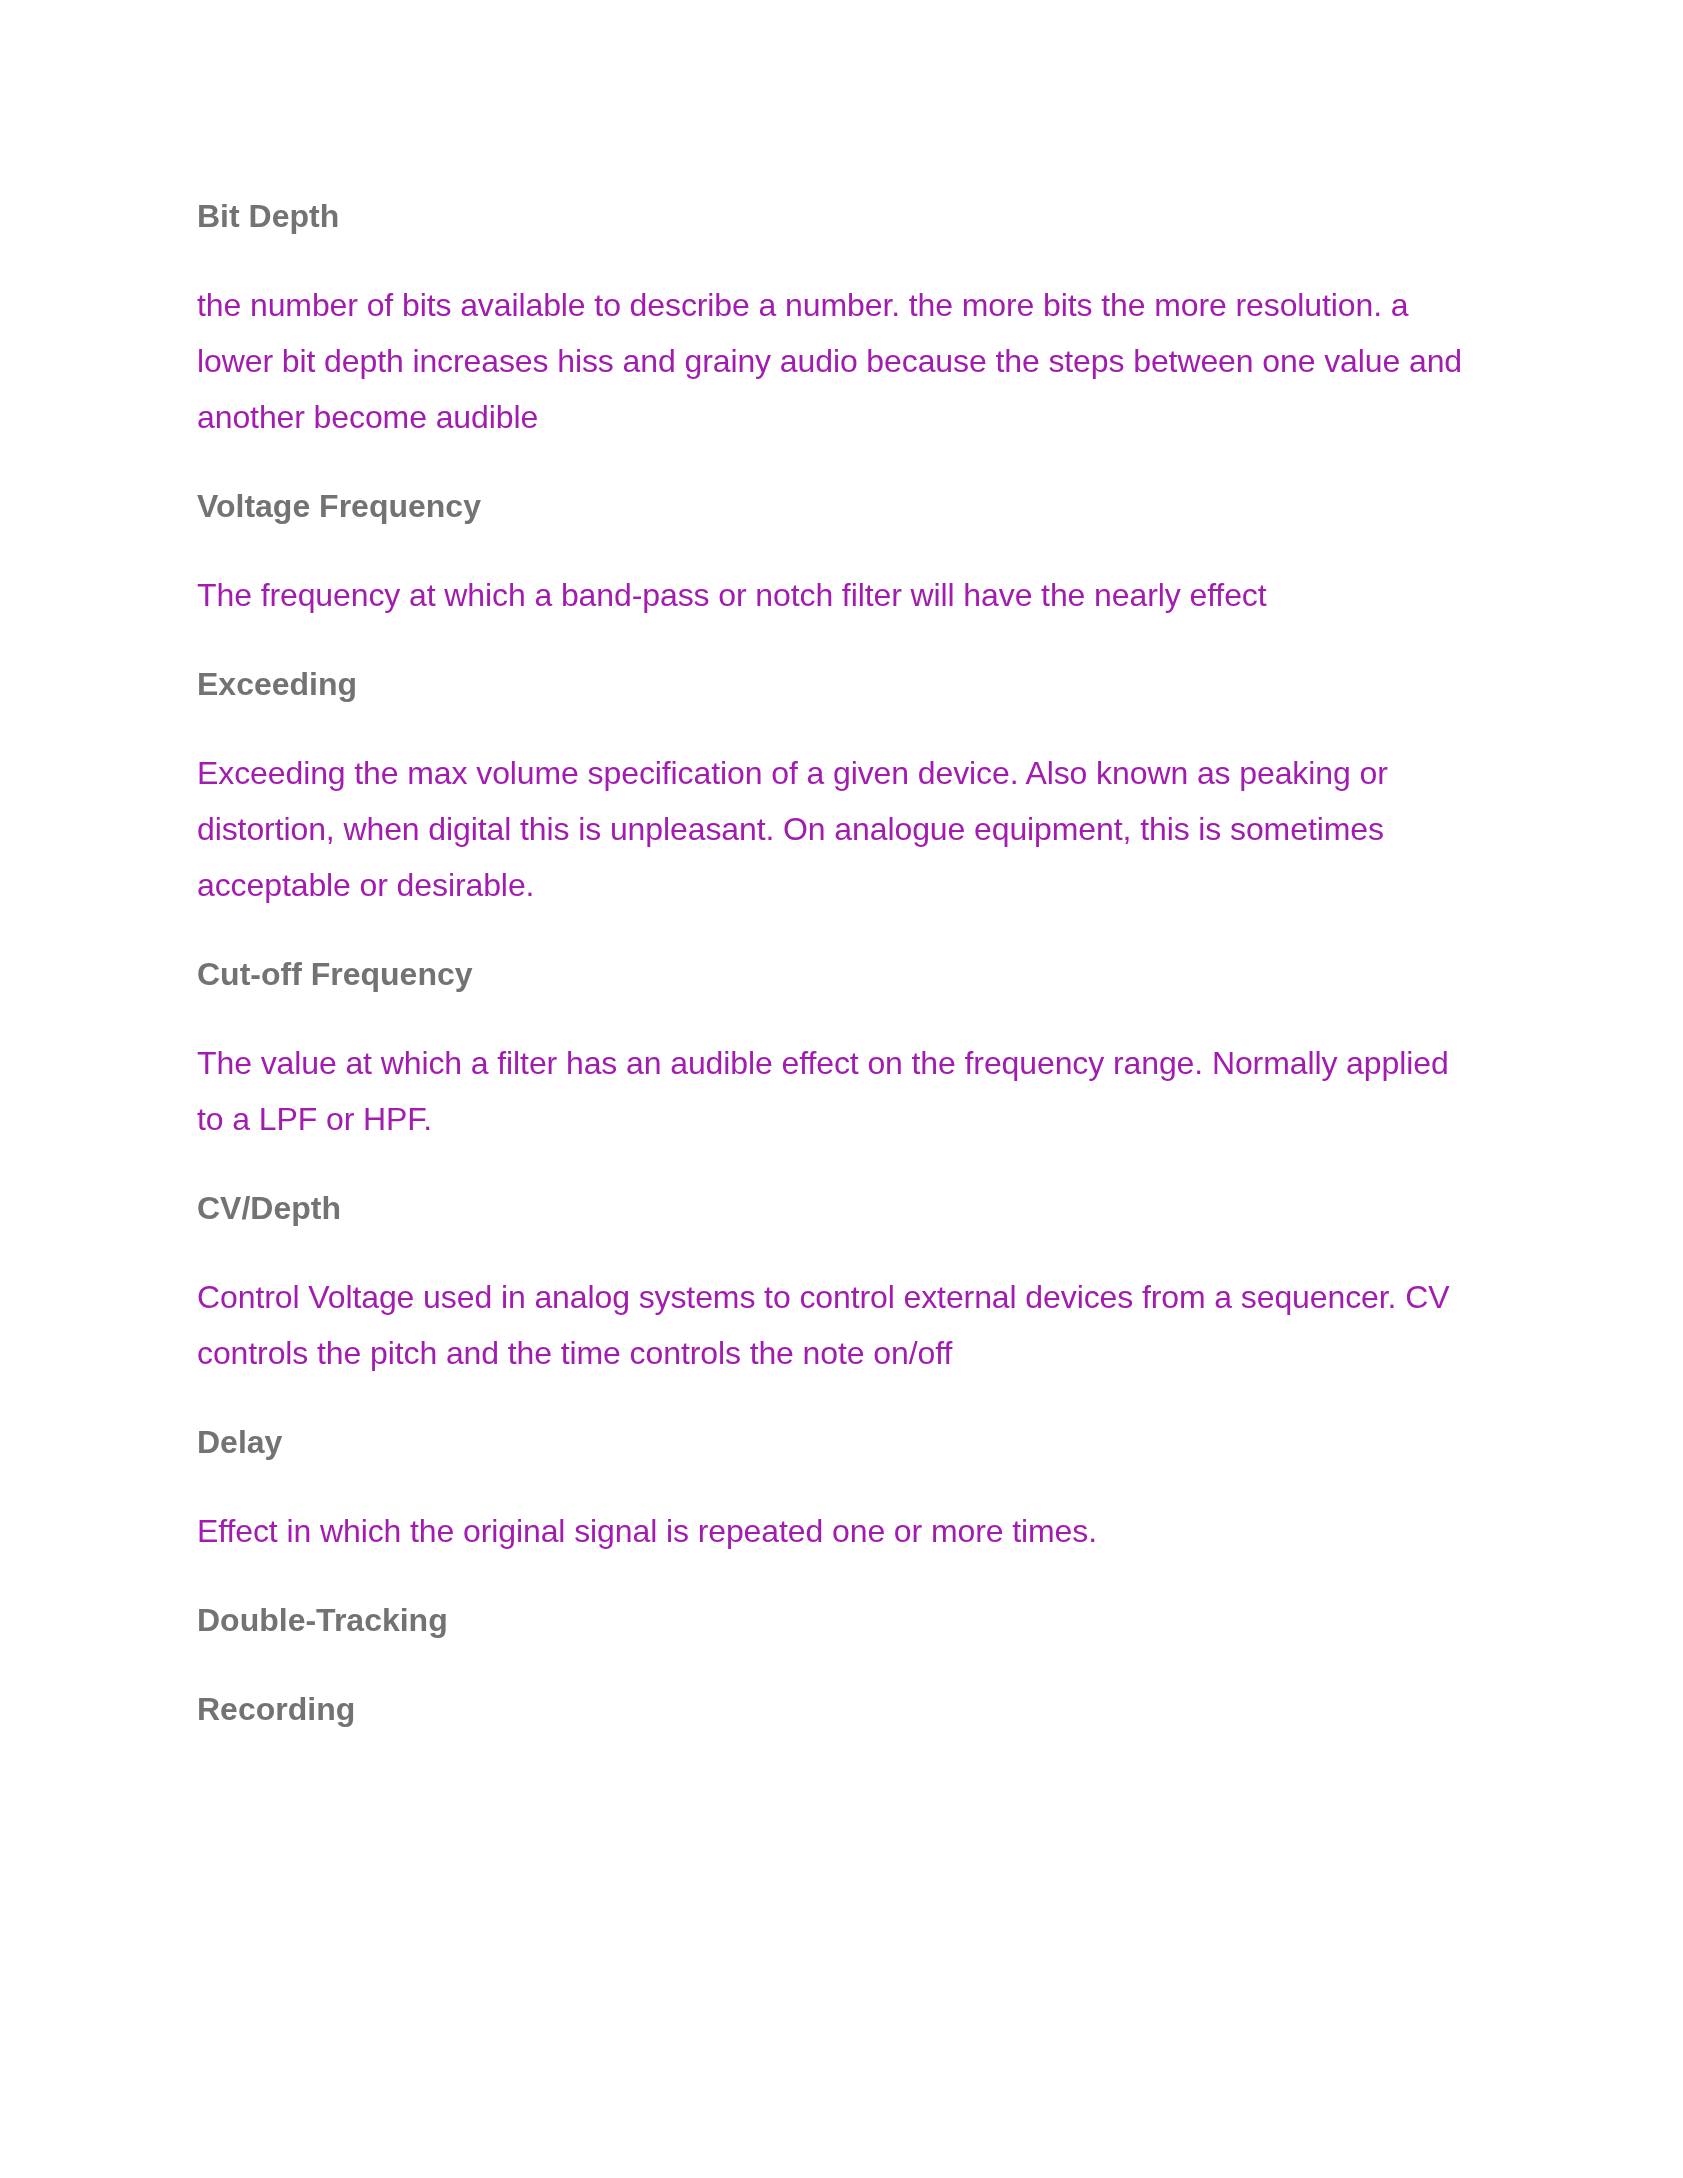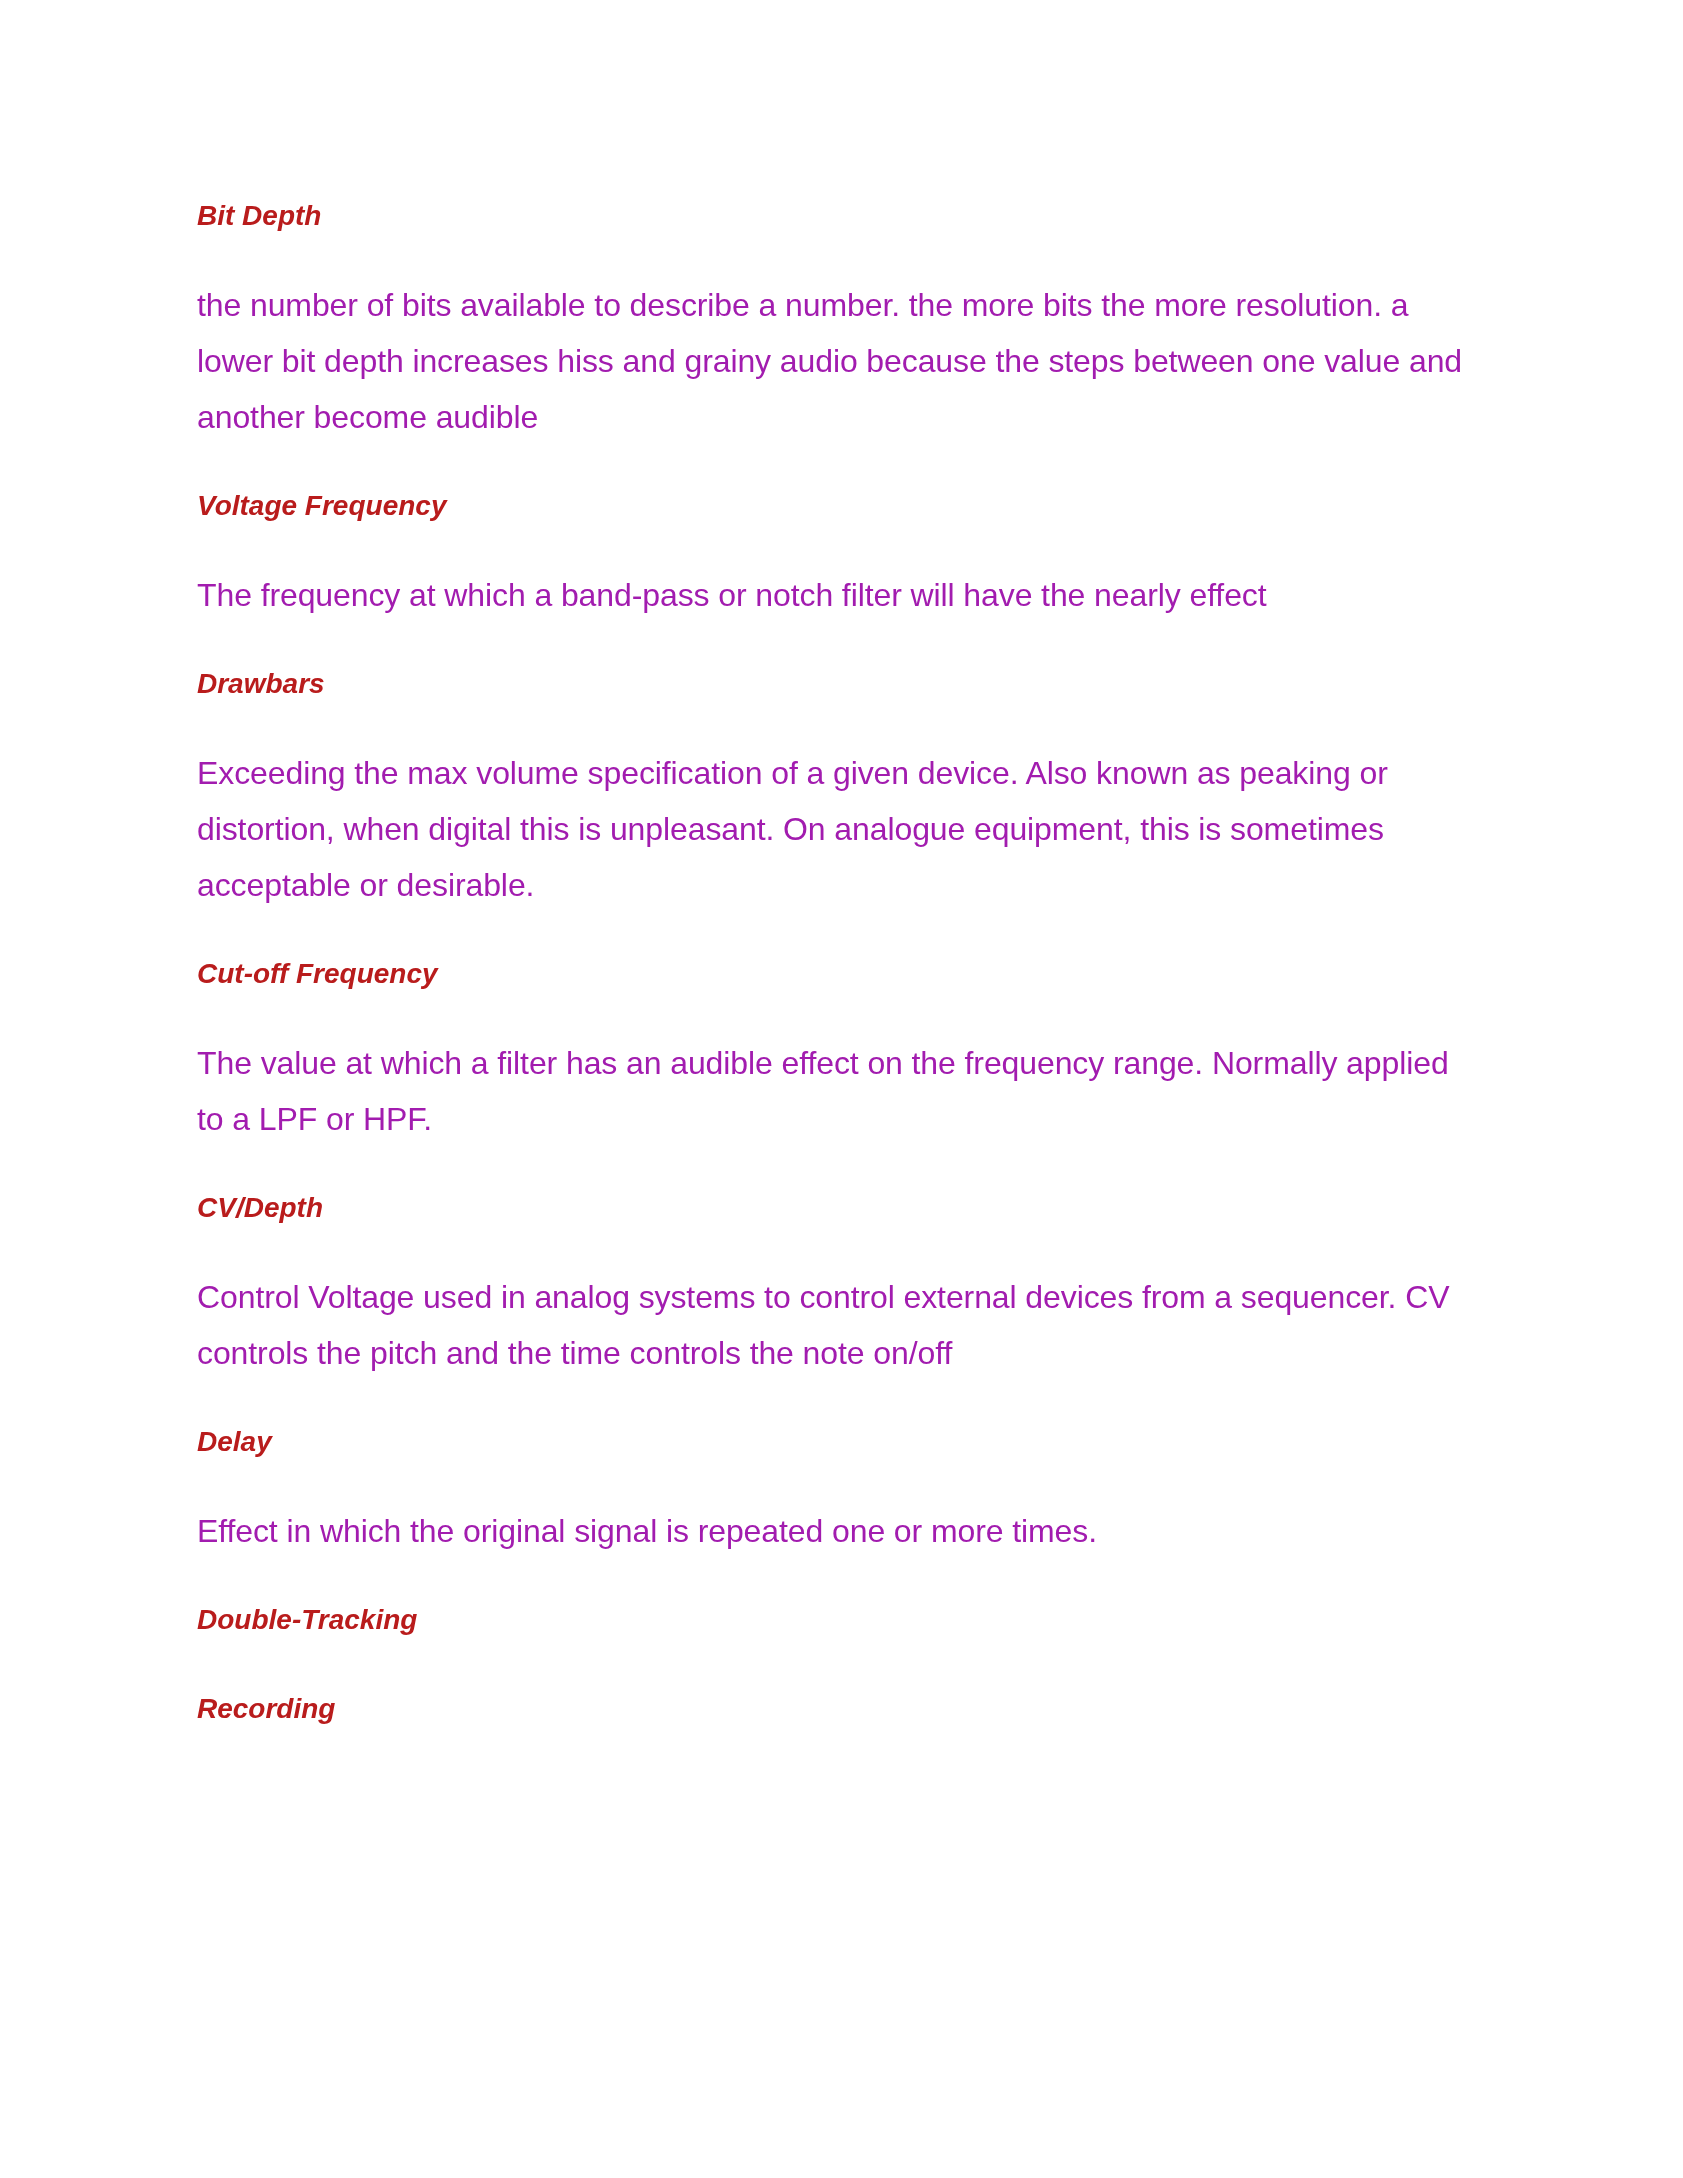--- a/index.html
+++ b/index.html
@@ -17,25 +17,24 @@
     }
     .page {
       position: absolute;
       left: 197px;
       top: 188px;
       width: 1267px;
     }
     .entry { margin: 0; }
     .term {
       font-weight: bold;
-      font-size: 28px;
+      font-size: 32px;
       line-height: 56px;
       margin: 0 0 33px 0;
-      color: #b91c1c;
-      font-style: italic;
+      color: #737373;
     }
     .definition {
       font-size: 32px;
       line-height: 56px;
       margin: 0 0 33px 0;
       color: #a21caf;
       letter-spacing: -0.1px;
     }
   </style>
 </head>
@@ -47,21 +46,21 @@
     <p class="term">Bit Depth</p>
     <p class="definition">the number of bits available to describe a number. the more bits the more resolution. a lower bit depth increases hiss and grainy audio because the steps between one value and another become audible</p>
   </div>
 
   <div class="entry">
     <p class="term">Voltage Frequency</p>
     <p class="definition">The frequency at which a band-pass or notch filter will have the nearly effect</p>
   </div>
 
   <div class="entry">
-    <p class="term">Drawbars</p>
+    <p class="term">Exceeding</p>
     <p class="definition">Exceeding the max volume specification of a given device. Also known as peaking or distortion, when digital this is unpleasant. On analogue equipment, this is sometimes acceptable or desirable.</p>
   </div>
 
   <div class="entry">
     <p class="term">Cut-off Frequency</p>
     <p class="definition">The value at which a filter has an audible effect on the frequency range. Normally applied to a LPF or HPF.</p>
   </div>
 
   <div class="entry">
     <p class="term">CV/Depth</p>

